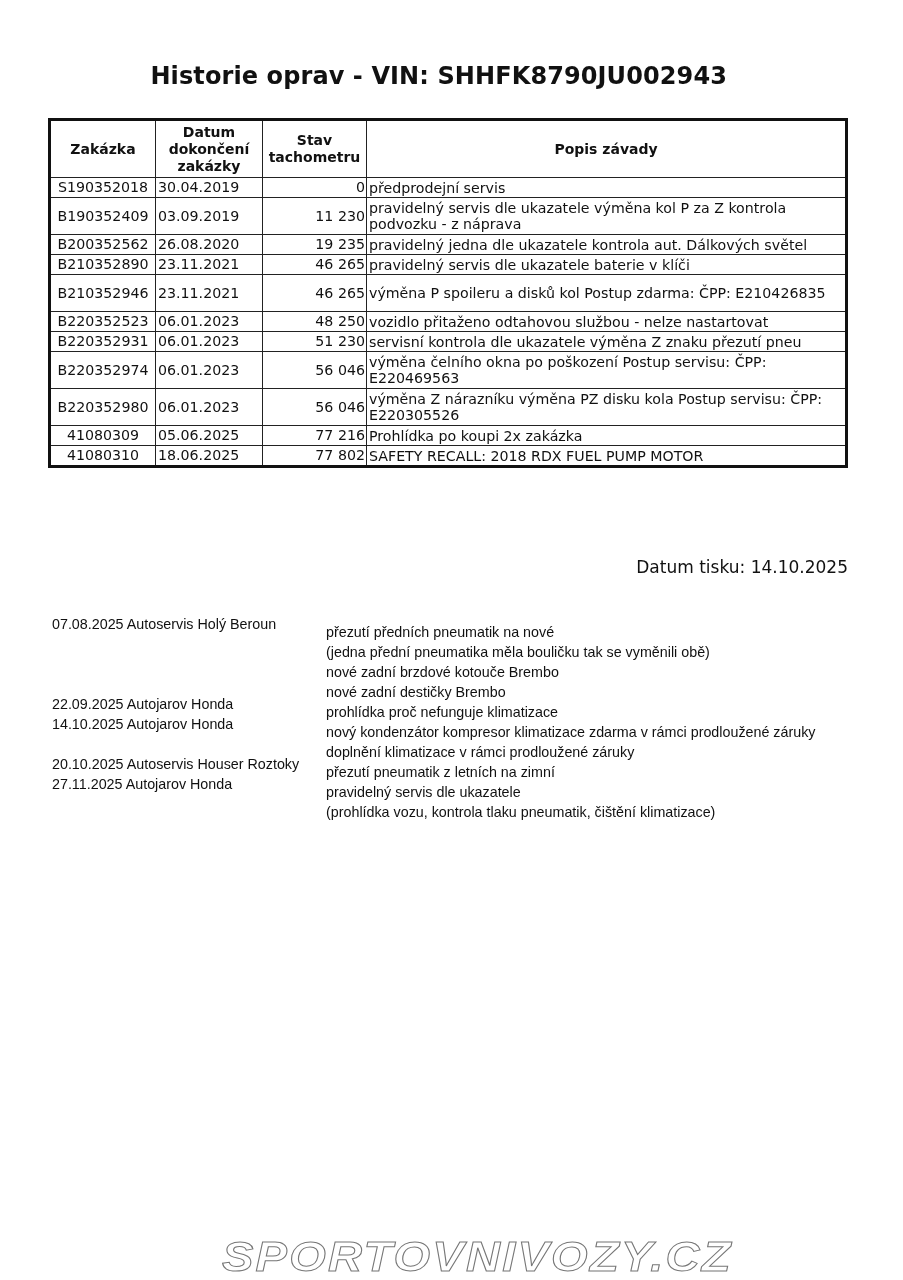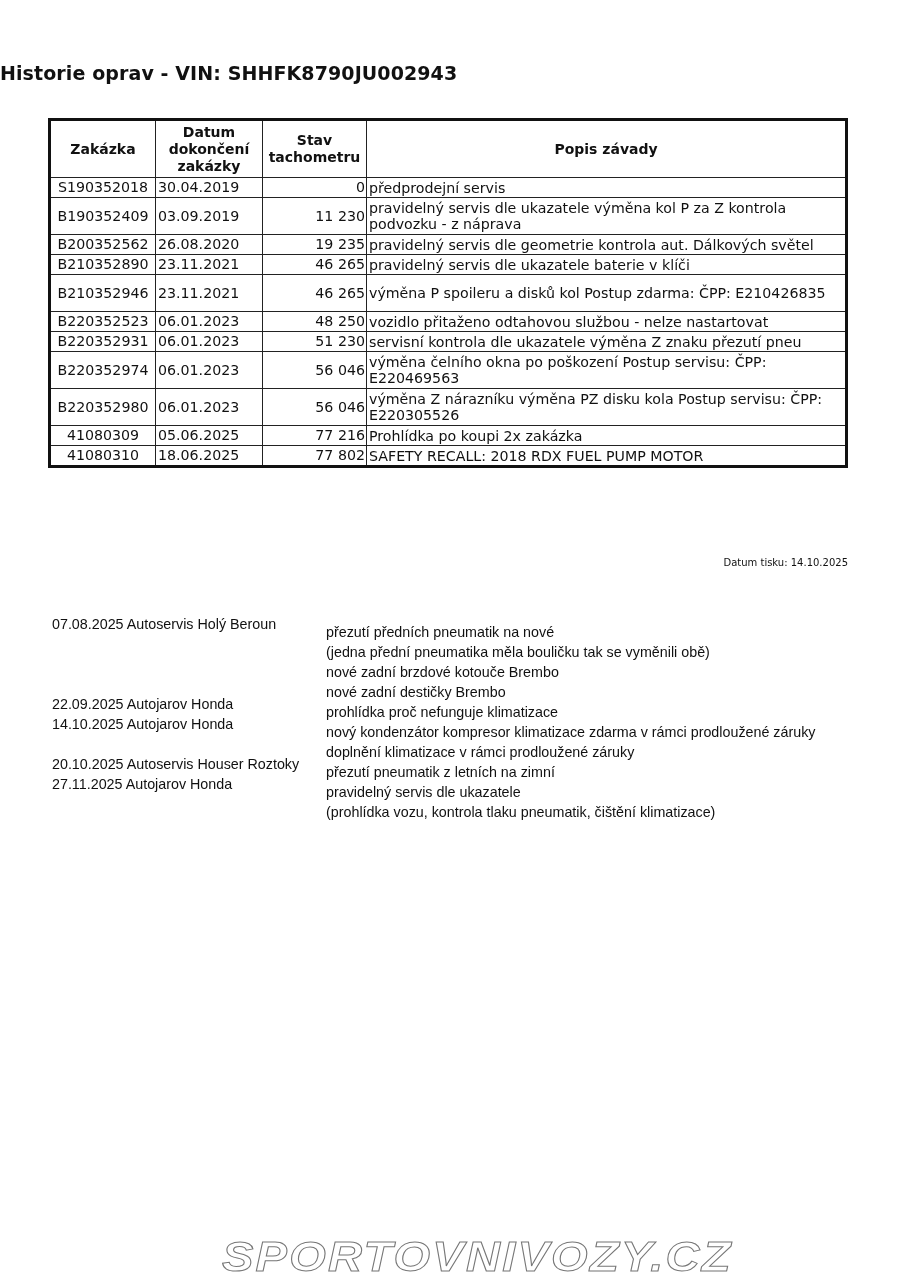--- a/index.html
+++ b/index.html
@@ -1,36 +1,36 @@
 <!DOCTYPE html>
 <html><head>
 <meta charset="utf-8">
 <style>
   html, body { margin:0; padding:0; background:#fff; }
   body { width:903px; height:1280px; position:relative; overflow:hidden; color:#111; }
   .title {
-    position:absolute; left:0; top:62px; width:727px; text-align:left;
-    font-family:"DejaVu Sans", sans-serif; font-weight:bold; font-size:19px; letter-spacing:0.1px;
+    position:absolute; left:0; top:62px; width:727px; text-align:right;
+    font-family:"DejaVu Sans", sans-serif; font-weight:bold; font-size:24px; letter-spacing:0.1px;
   }
   table.hist {
     position:absolute; left:48px; top:118px; width:800px;
     border-collapse:collapse; border:3px solid #111;
     font-family:"DejaVu Sans", sans-serif; font-size:14.2px; table-layout:fixed;
   }
   table.hist th, table.hist td { border:1px solid #222; padding:0 2px; line-height:17px; vertical-align:middle; }
   table.hist th { font-weight:bold; font-size:14px; height:56px; text-align:center; line-height:17px; }
   table.hist td { height:19px; white-space:nowrap; overflow:hidden; }
   table.hist tr.two td { height:36px; }
   table.hist td.desc { white-space:normal; line-height:16px; }
   td.c-id { text-align:center; }
   td.c-date { text-align:left; }
   td.c-km { text-align:right; padding-right:1px !important; }
   td.desc { text-align:left; }
   .print-date {
-    position:absolute; right:55px; top:557px; font-family:"DejaVu Sans", sans-serif; font-size:10px;
+    position:absolute; right:55px; top:557px; font-family:"DejaVu Sans", sans-serif; font-size:17px;
   }
   .notes { position:absolute; left:52px; top:614px; font-family:"Liberation Sans", sans-serif; font-size:14.3px; }
   .note-row { position:relative; height:20px; line-height:20px; white-space:nowrap; }
   .note-left { position:absolute; left:0; top:0; }
   .note-right { position:absolute; left:274px; top:0;margin-top:8px; }
   .watermark {
     position:absolute; left:222px; top:1233px; font-family:"Liberation Sans", sans-serif;
     font-style:italic; font-weight:bold; font-size:42px; letter-spacing:2px;
     color:#fff; -webkit-text-stroke:1px #777; transform:scaleX(1.12); transform-origin:left;
   }
@@ -65,21 +65,21 @@
       <tr class="two">
         <td class="c-id">B190352409</td>
         <td class="c-date">03.09.2019</td>
         <td class="c-km">11 230</td>
         <td class="desc">pravidelný servis dle ukazatele výměna kol P za Z kontrola podvozku - z náprava</td>
       </tr>
       <tr>
         <td class="c-id">B200352562</td>
         <td class="c-date">26.08.2020</td>
         <td class="c-km">19 235</td>
-        <td class="desc">pravidelný servis dle geometrie kontrola aut. Dálkových světel</td>
+        <td class="desc">pravidelný jedna dle ukazatele kontrola aut. Dálkových světel</td>
       </tr>
       <tr>
         <td class="c-id">B210352890</td>
         <td class="c-date">23.11.2021</td>
         <td class="c-km">46 265</td>
         <td class="desc">pravidelný servis dle ukazatele baterie v klíči</td>
       </tr>
       <tr class="two">
         <td class="c-id">B210352946</td>
         <td class="c-date">23.11.2021</td>

